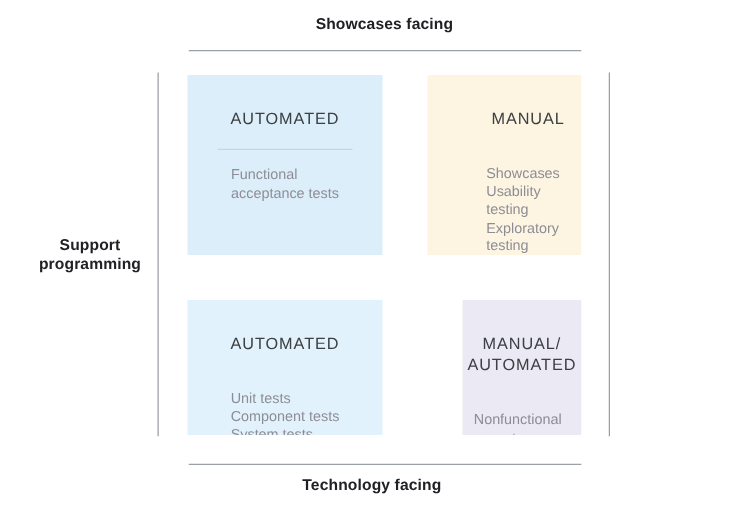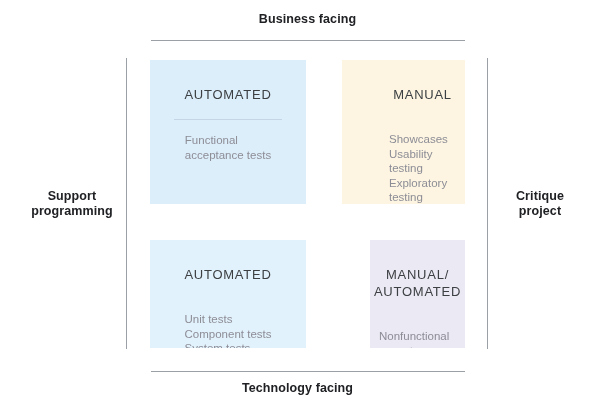--- a/index.html
+++ b/index.html
@@ -126,30 +126,28 @@
     text-align: left;
     white-space: pre-line;
   }
   #quadrant-bottom-right .q-items { line-height: 15px; }
 </style>
 </head>
 <body>
 
 <div id="diagram">
 
-  <div class="axis-label" id="axis-top">Business facing</div>
+  <div class="axis-label" id="axis-top">Showcases facing</div>
   <div class="rule-h" id="rule-top"></div>
 
   <div class="rule-v" id="rule-left"></div>
   <div class="axis-label" id="axis-left" style="white-space: pre-line;">Support
 programming</div>
 
   <div class="rule-v" id="rule-right"></div>
-  <div class="axis-label" id="axis-right" style="white-space: pre-line;">Critique
-project</div>
 
   <div id="grid">
 
     <div class="quadrant" id="quadrant-top-left">
       <div class="q-title">AUTOMATED</div>
       <div class="q-divider"></div>
       <div class="q-items">Functional
 acceptance tests</div>
     </div>
 

